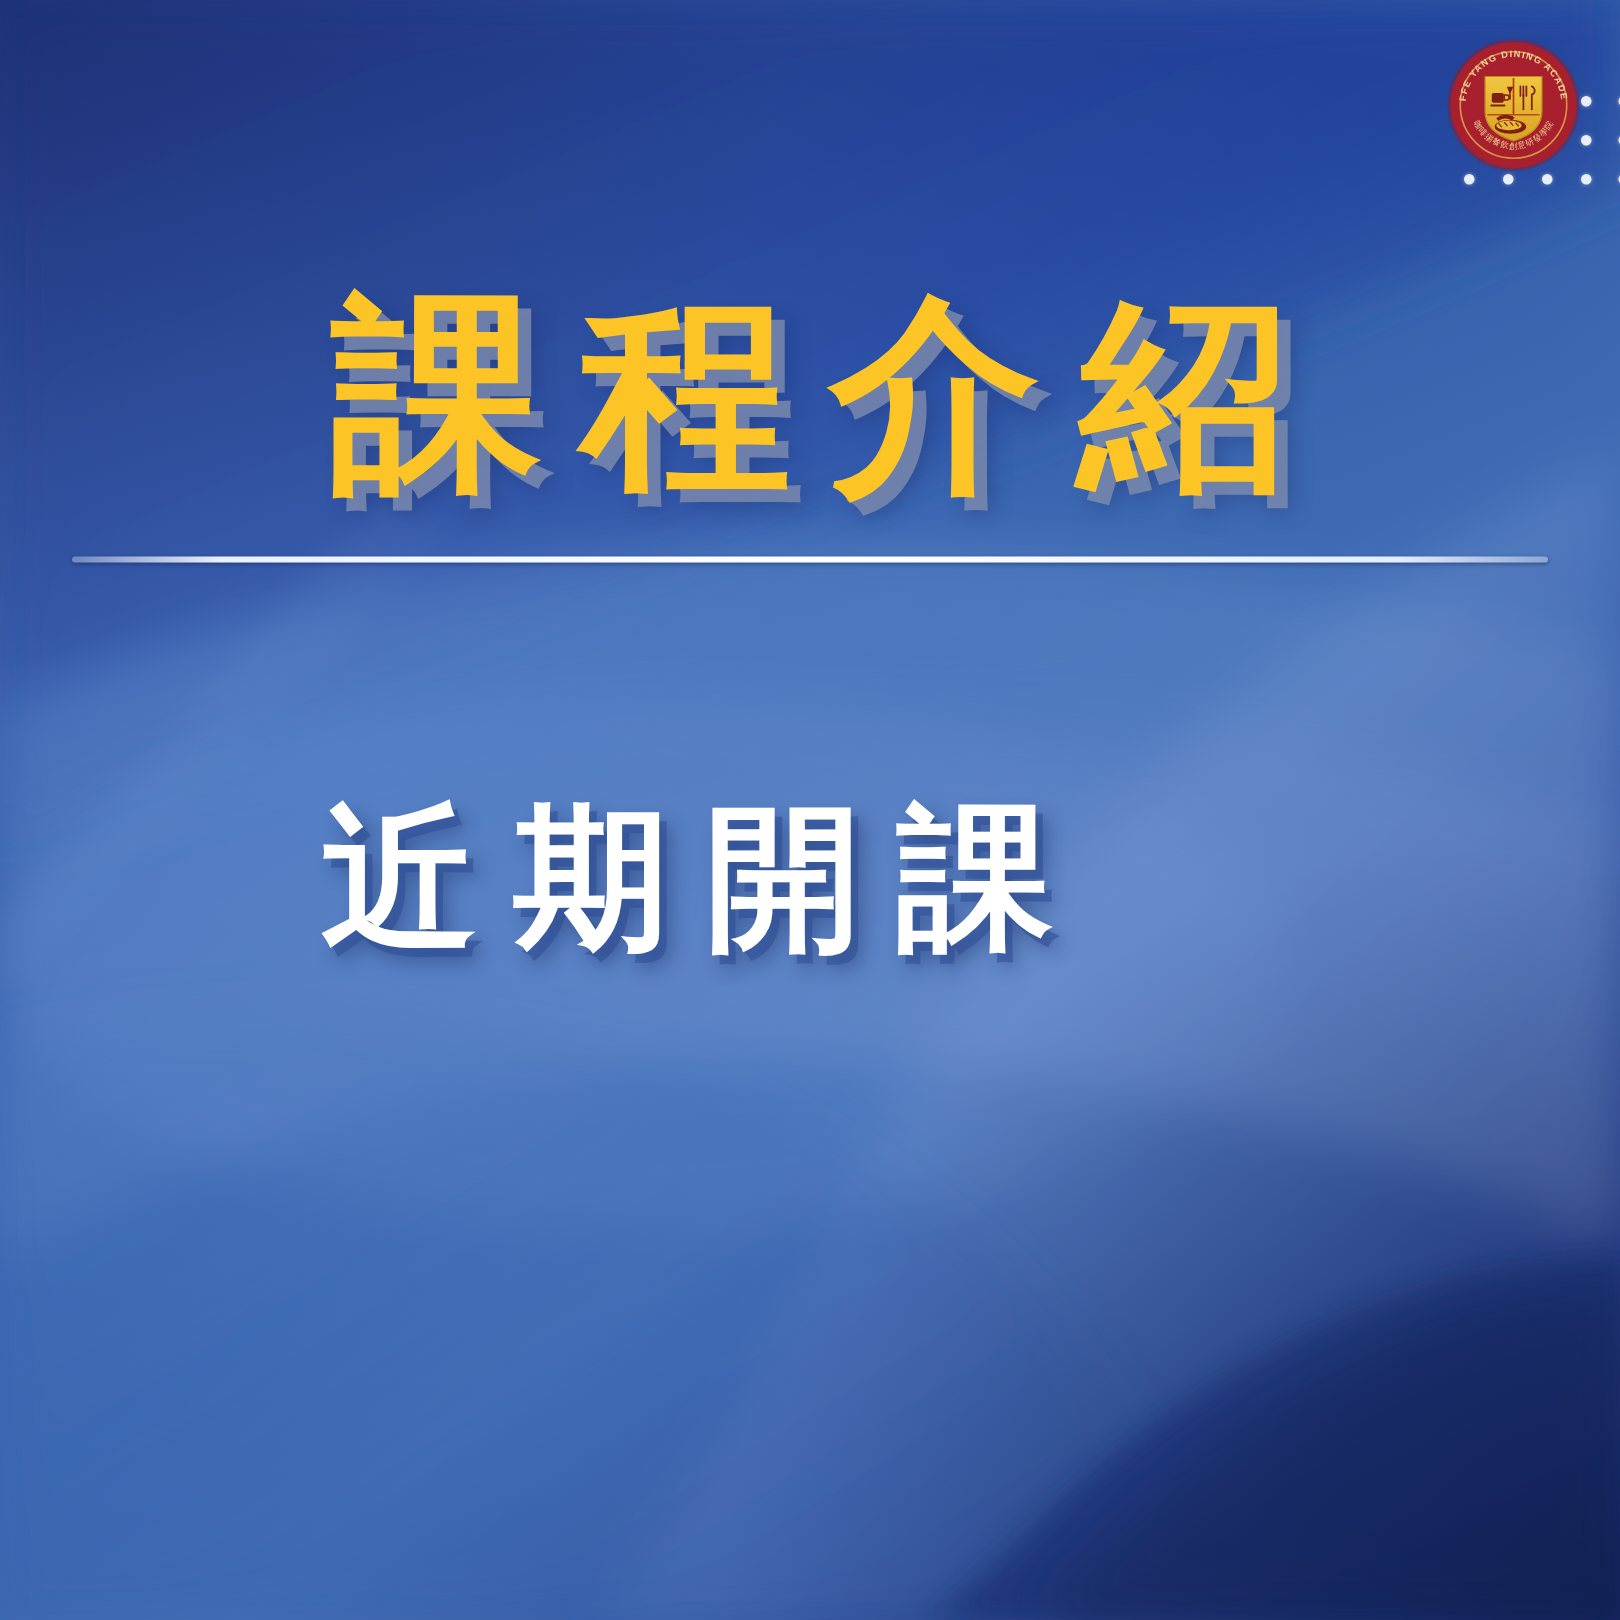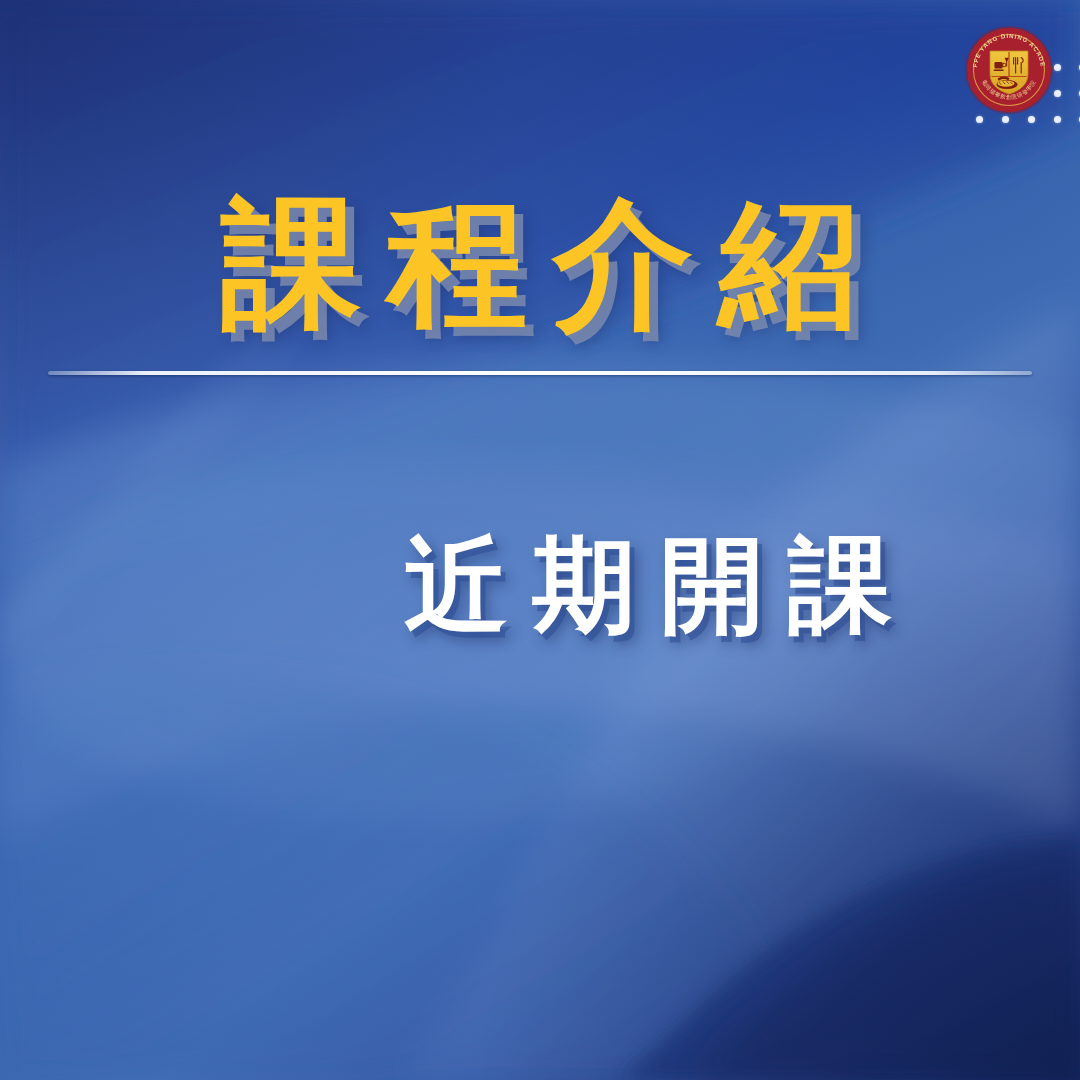--- a/index.html
+++ b/index.html
@@ -106,21 +106,21 @@
     border-radius: 2px;
     box-shadow: 0 1px 3px rgba(12,26,70,0.45);
   }
 
   
   .subtitle-block {
     position: absolute;
     left: 0;
     top: 512px;
     width: 916px;
-    text-align: right;
+    text-align: center;
   }
   .sub-line {
     display: block;
     font-size: 104px;
     line-height: 1.42;
     font-weight: 700;
     letter-spacing: 24px;
     text-indent: 24px;
     color: #ffffff;
     text-shadow:

